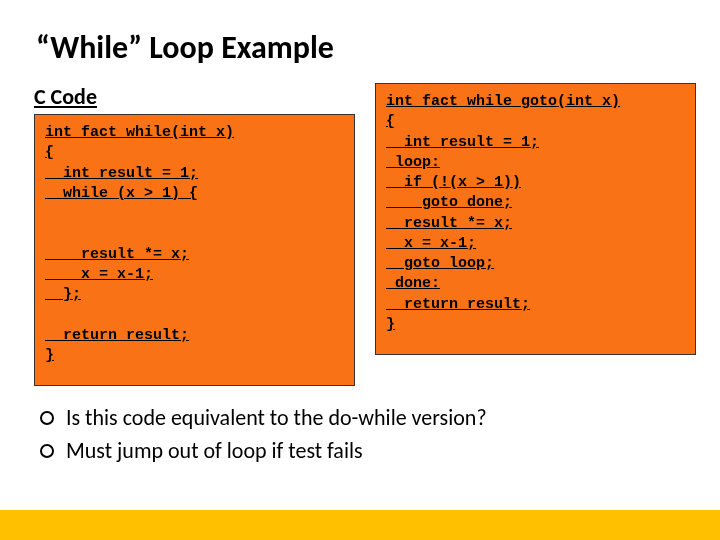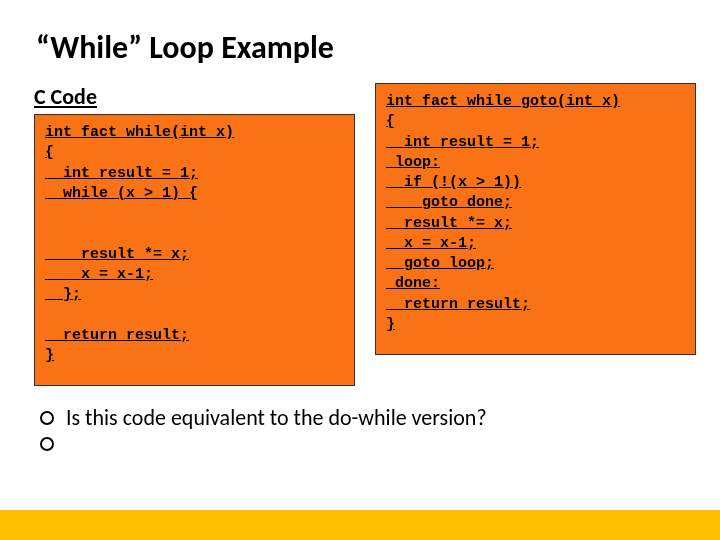--- a/index.html
+++ b/index.html
@@ -110,16 +110,17 @@
   </div>
 </div>
 
 <div class="bullets">
   <div class="bullet-row">
     <span class="bullet-icon"></span>
     <span class="bullet-text">Is this code equivalent to the do-while version?</span>
   </div>
   <div class="bullet-row">
     <span class="bullet-icon"></span>
+    <span class="bullet-text">Must jump out of loop if test fails</span>
   </div>
 </div>
 
 <div class="bottom-bar"></div>
 
 </body></html>

